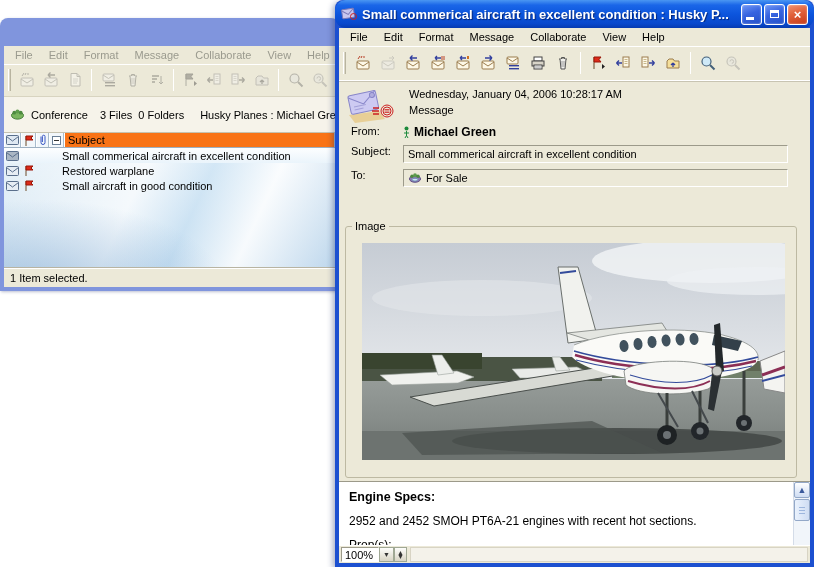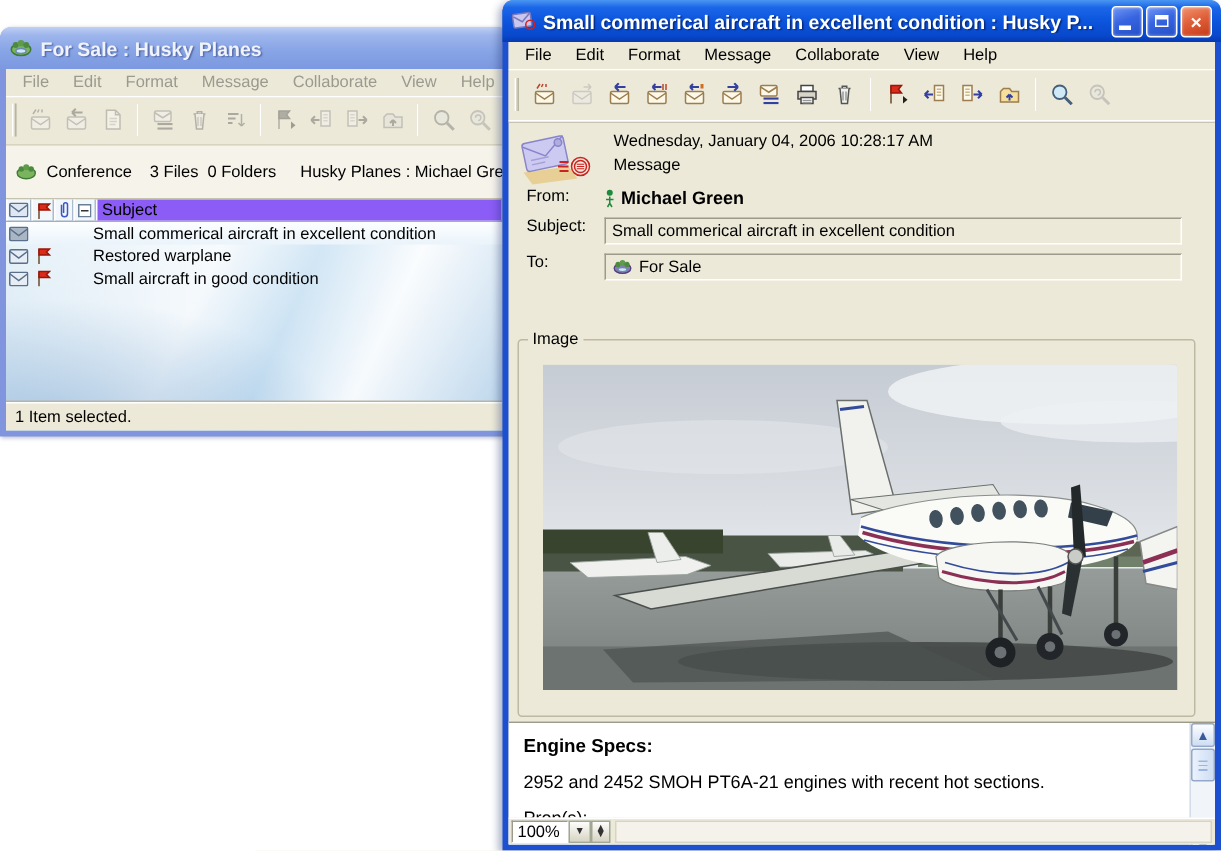--- a/index.html
+++ b/index.html
@@ -44,38 +44,38 @@
   .infobar { display:flex; align-items:center; gap:6px; font-size:11px; padding:3px 6px;
     background:#f6f3ea; border-bottom:1px solid #c6c2b0; height:36px; }
   .infobar .seg { white-space:nowrap; }
   .list-area { position:relative; height:142px; overflow:hidden;
     background:
       radial-gradient(ellipse at 10% 100%, rgba(130,170,210,.6), rgba(130,170,210,0) 45%),
       linear-gradient(115deg, rgba(255,255,255,.15) 0%, rgba(255,255,255,.75) 38%, rgba(200,225,244,.55) 55%, rgba(255,255,255,.85) 72%, rgba(175,205,232,.6) 100%),
       linear-gradient(180deg,#e4f0f8 0%,#d4e6f3 45%,#bdd8ec 100%); }
   .list-header { display:flex; height:15px; font-size:11px; background:#f2f7fb; border-bottom:1px solid #9db0c2; }
   .col-cell { border-right:1px solid #a8bccd; border-left:1px solid #fff; display:flex; align-items:center; justify-content:center; }
-  .col-subject { flex:1; justify-content:flex-start; padding-left:3px; background:#8b5cf6; }
+  .col-subject { flex:1; justify-content:flex-start; padding-left:3px; background:#f97316; }
   .lrow { display:flex; align-items:center; height:15px; font-size:11px; }
   .lrow .cell-ico { width:17px; display:flex; justify-content:center; }
   .lrow .cell-flag { width:15px; display:flex; justify-content:center; }
   .lrow .cell-pad { width:26px; }
   .lrow.selected { background:linear-gradient(180deg,#fdfeff, #eaf4fb); }
   .lrow .subj { white-space:nowrap; }
   .hscroll { position:absolute; left:0; bottom:0; height:17px; display:flex; gap:1px; padding:1px; }
   .sb-btn { width:16px; height:15px; border:1px solid #93a8c8; border-radius:2px;
     background:linear-gradient(180deg,#fdfeff,#d6e2f5); display:flex; align-items:center; justify-content:center;
     color:#3a5a9c; font-size:9px; font-weight:bold; }
   .statusbar { position:absolute; left:0; right:0; bottom:0; height:19px; background:#ece9d8;
     border-top:1px solid #fff; box-shadow:0 -1px 0 #b8b4a2; font-size:11px; padding:3px 6px; }
 
   
   #right-win { left:335px; top:0; width:479px; height:567px; background:#1c50d0; z-index:2;
     box-shadow:-2px 2px 6px rgba(20,40,100,.4); }
-  #right-win .titlebar { background:linear-gradient(180deg,#4a96f2 0%,#1a66e8 18%,#0c55dd 50%,#0848cc 85%,#063ab0 100%); }
+  #right-win .titlebar { background:linear-gradient(180deg,#4a96f2 0%,#1a66e8 18%,#0c55dd 50%,#0848cc 85%,#063ab0 100%);border-radius:11px; }
   .msg-header { position:relative; padding:6px 8px 8px 8px; font-size:11px; }
   .hdr-icon { position:absolute; left:6px; top:6px; }
   .hdr-date { margin-left:62px; line-height:15px; }
   .hdr-kind { margin-left:62px; line-height:17px; }
   .hdr-row { display:flex; align-items:flex-start; margin-top:6px; }
   .hdr-label { width:56px; padding-left:4px; }
   .from-val { display:flex; align-items:center; gap:4px; font-weight:bold; font-size:12px; }
   .sunken { flex:1; margin-right:14px; border:1px solid; border-color:#9c9a8a #fff #fff #9c9a8a;
     background:#ece9d8; padding:2px 4px; display:flex; align-items:center; gap:4px; min-height:18px; }
   .grpbox { position:absolute; left:6px; top:198px; width:452px; height:252px;
@@ -106,32 +106,20 @@
   .spin { width:13px; line-height:4px; }
   .bb-track { flex:1; height:15px; margin-left:3px; background:#f4f2ea; border:1px solid #d8d4c4; }
 
   svg { display:block; }
 </style>
 </head>
 <body>
 <div class="stage">
 
 <div class="win" id="left-win">
-  <div class="titlebar">
-    <span>
-          <svg width="16" height="16" viewBox="0 0 16 16">
-            <ellipse cx="8" cy="9" rx="6.5" ry="4" fill="#7ab45e" stroke="#3f7a34"></ellipse>
-            <circle cx="4.5" cy="6" r="2" fill="#4d8a3f"></circle>
-            <circle cx="8" cy="4.8" r="2.2" fill="#5e9c4c"></circle>
-            <circle cx="11.5" cy="6" r="2" fill="#4d8a3f"></circle>
-            <ellipse cx="8" cy="10" rx="3.4" ry="1.6" fill="#cfe6f5" stroke="#6a8ab0"></ellipse>
-          </svg>
-        </span>
-    <span class="title-text">For Sale : Husky Planes</span>
-  </div>
   <div class="win-inner" style="top:28px;">
     <div class="menubar disabled" id="left-menu">
           <span class="menu-item">File</span>
           <span class="menu-item">Edit</span>
           <span class="menu-item">Format</span>
           <span class="menu-item">Message</span>
           <span class="menu-item">Collaborate</span>
           <span class="menu-item">View</span>
           <span class="menu-item">Help</span>
         </div>

